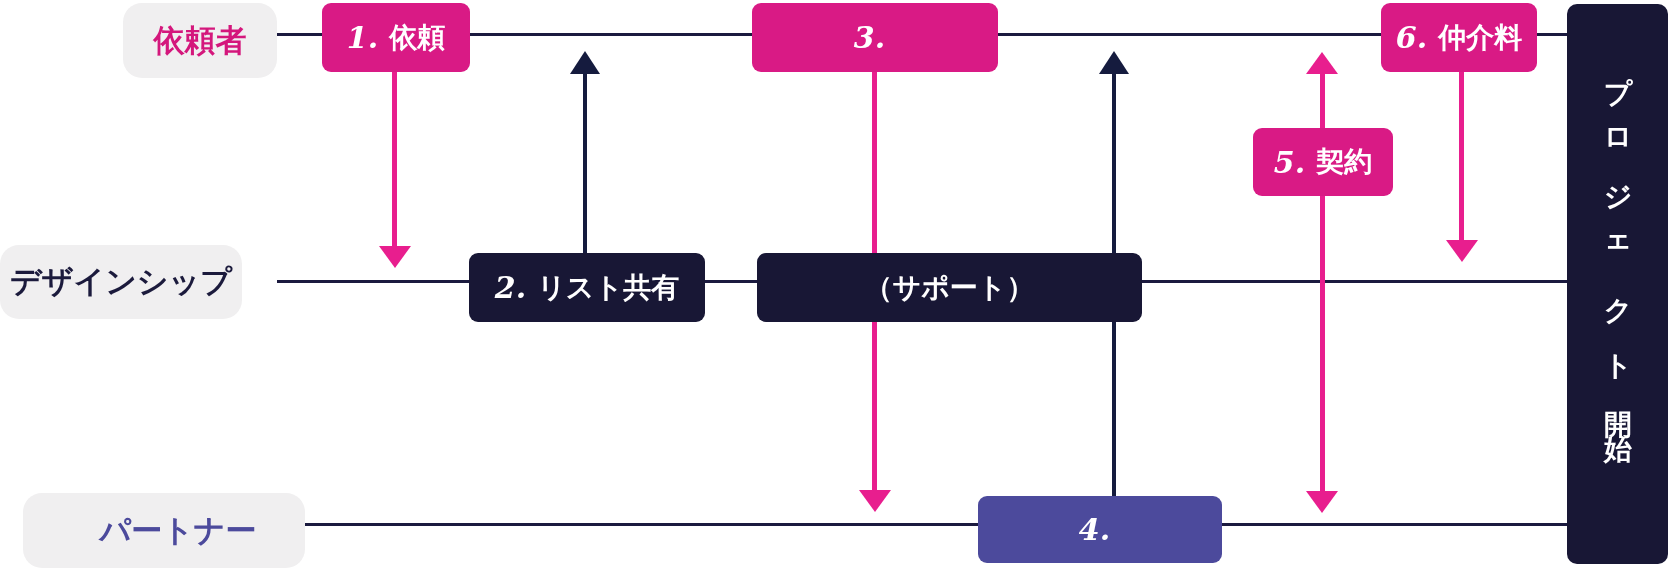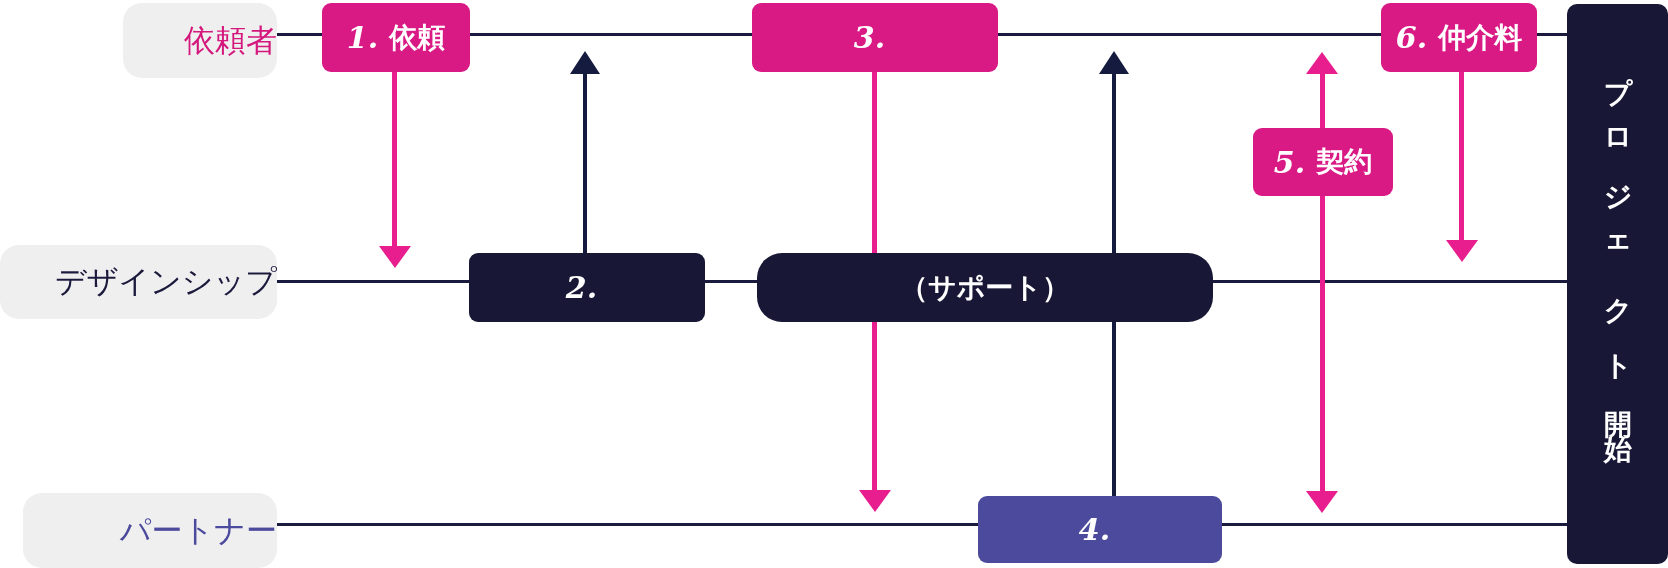--- a/index.html
+++ b/index.html
@@ -34,27 +34,27 @@
     font-family:"DejaVu Serif","Liberation Serif",serif;
     font-style:italic;font-weight:700;font-size:30px;
     margin-right:11px;
   }
   .box.pink{background:var(--pink_box);}
   .box.navy{background:var(--navy_box);}
   .box.purple{background:var(--purple_box);}
   
   .lane-label{
     position:absolute;z-index:3;
-    display:flex;align-items:center;justify-content:flex-end;
+    display:flex;align-items:center;justify-content:center;
     background:var(--label_bg);
-    font-weight:400;font-size:31px;white-space:nowrap;border-radius:19px;
+    font-weight:700;font-size:31px;white-space:nowrap;border-radius:19px;
   }
   .lane-label.client{color:var(--client_text);}
   .lane-label.designship{color:var(--designship_text);}
-  .lane-label.partner{color:var(--partner_text);}
+  .lane-label.partner{color:var(--partner_text);padding-left:28px;}
   
   .goal-box{
     position:absolute;z-index:3;
     left:1567px;top:4px;width:101px;height:560px;
     background:var(--navy_box);border-radius:10px;
     display:flex;justify-content:center;
   }
   .goal-text{
     writing-mode:vertical-rl;
     text-orientation:upright;
@@ -87,41 +87,42 @@
   <div class="head pink up" style="left:1306px;top:52px;"></div>
   <div class="stem pink" style="left:1320px;top:74px;height:417px;"></div>
   <div class="head pink down" style="left:1306px;top:491px;"></div>
 
   <div class="stem pink" style="left:1459px;top:71px;height:169px;"></div>
   <div class="head pink down" style="left:1446px;top:240px;"></div>
 
   <div class="lane-label client" style="left:123px;top:3px;width:154px;height:75px;">
     <span>依頼者</span>
   </div>
-  <div class="lane-label designship" style="left:0;top:245px;width:277px;height:74px;">
+  <div class="lane-label designship" style="left:0;top:245px;width:242px;height:74px;">
     <span>デザインシップ</span>
   </div>
   <div class="lane-label partner" style="left:23px;top:493px;width:254px;height:75px;">
     <span>パートナー</span>
   </div>
 
   <div class="box pink" style="left:322px;top:3px;width:148px;height:69px;">
     <span class="num">1.</span>
       <span>依頼</span>
   </div>
 
   <div class="box navy" style="left:469px;top:253px;width:236px;height:69px;">
     <span class="num">2.</span>
+      <span>リスト共有</span>
   </div>
 
   <div class="box pink" style="left:752px;top:3px;width:246px;height:69px;">
     <span class="num">3.</span>
   </div>
 
-  <div class="box navy" style="left:757px;top:253px;width:456px;height:69px;border-radius:25px;">
+  <div class="box navy" style="left:757px;top:253px;width:385px;height:69px;">
     <span>（サポート）</span>
   </div>
 
   <div class="box purple" style="left:978px;top:496px;width:244px;height:67px;">
     <span class="num">4.</span>
   </div>
 
   <div class="box pink" style="left:1253px;top:128px;width:140px;height:68px;">
     <span class="num">5.</span>
       <span>契約</span>

